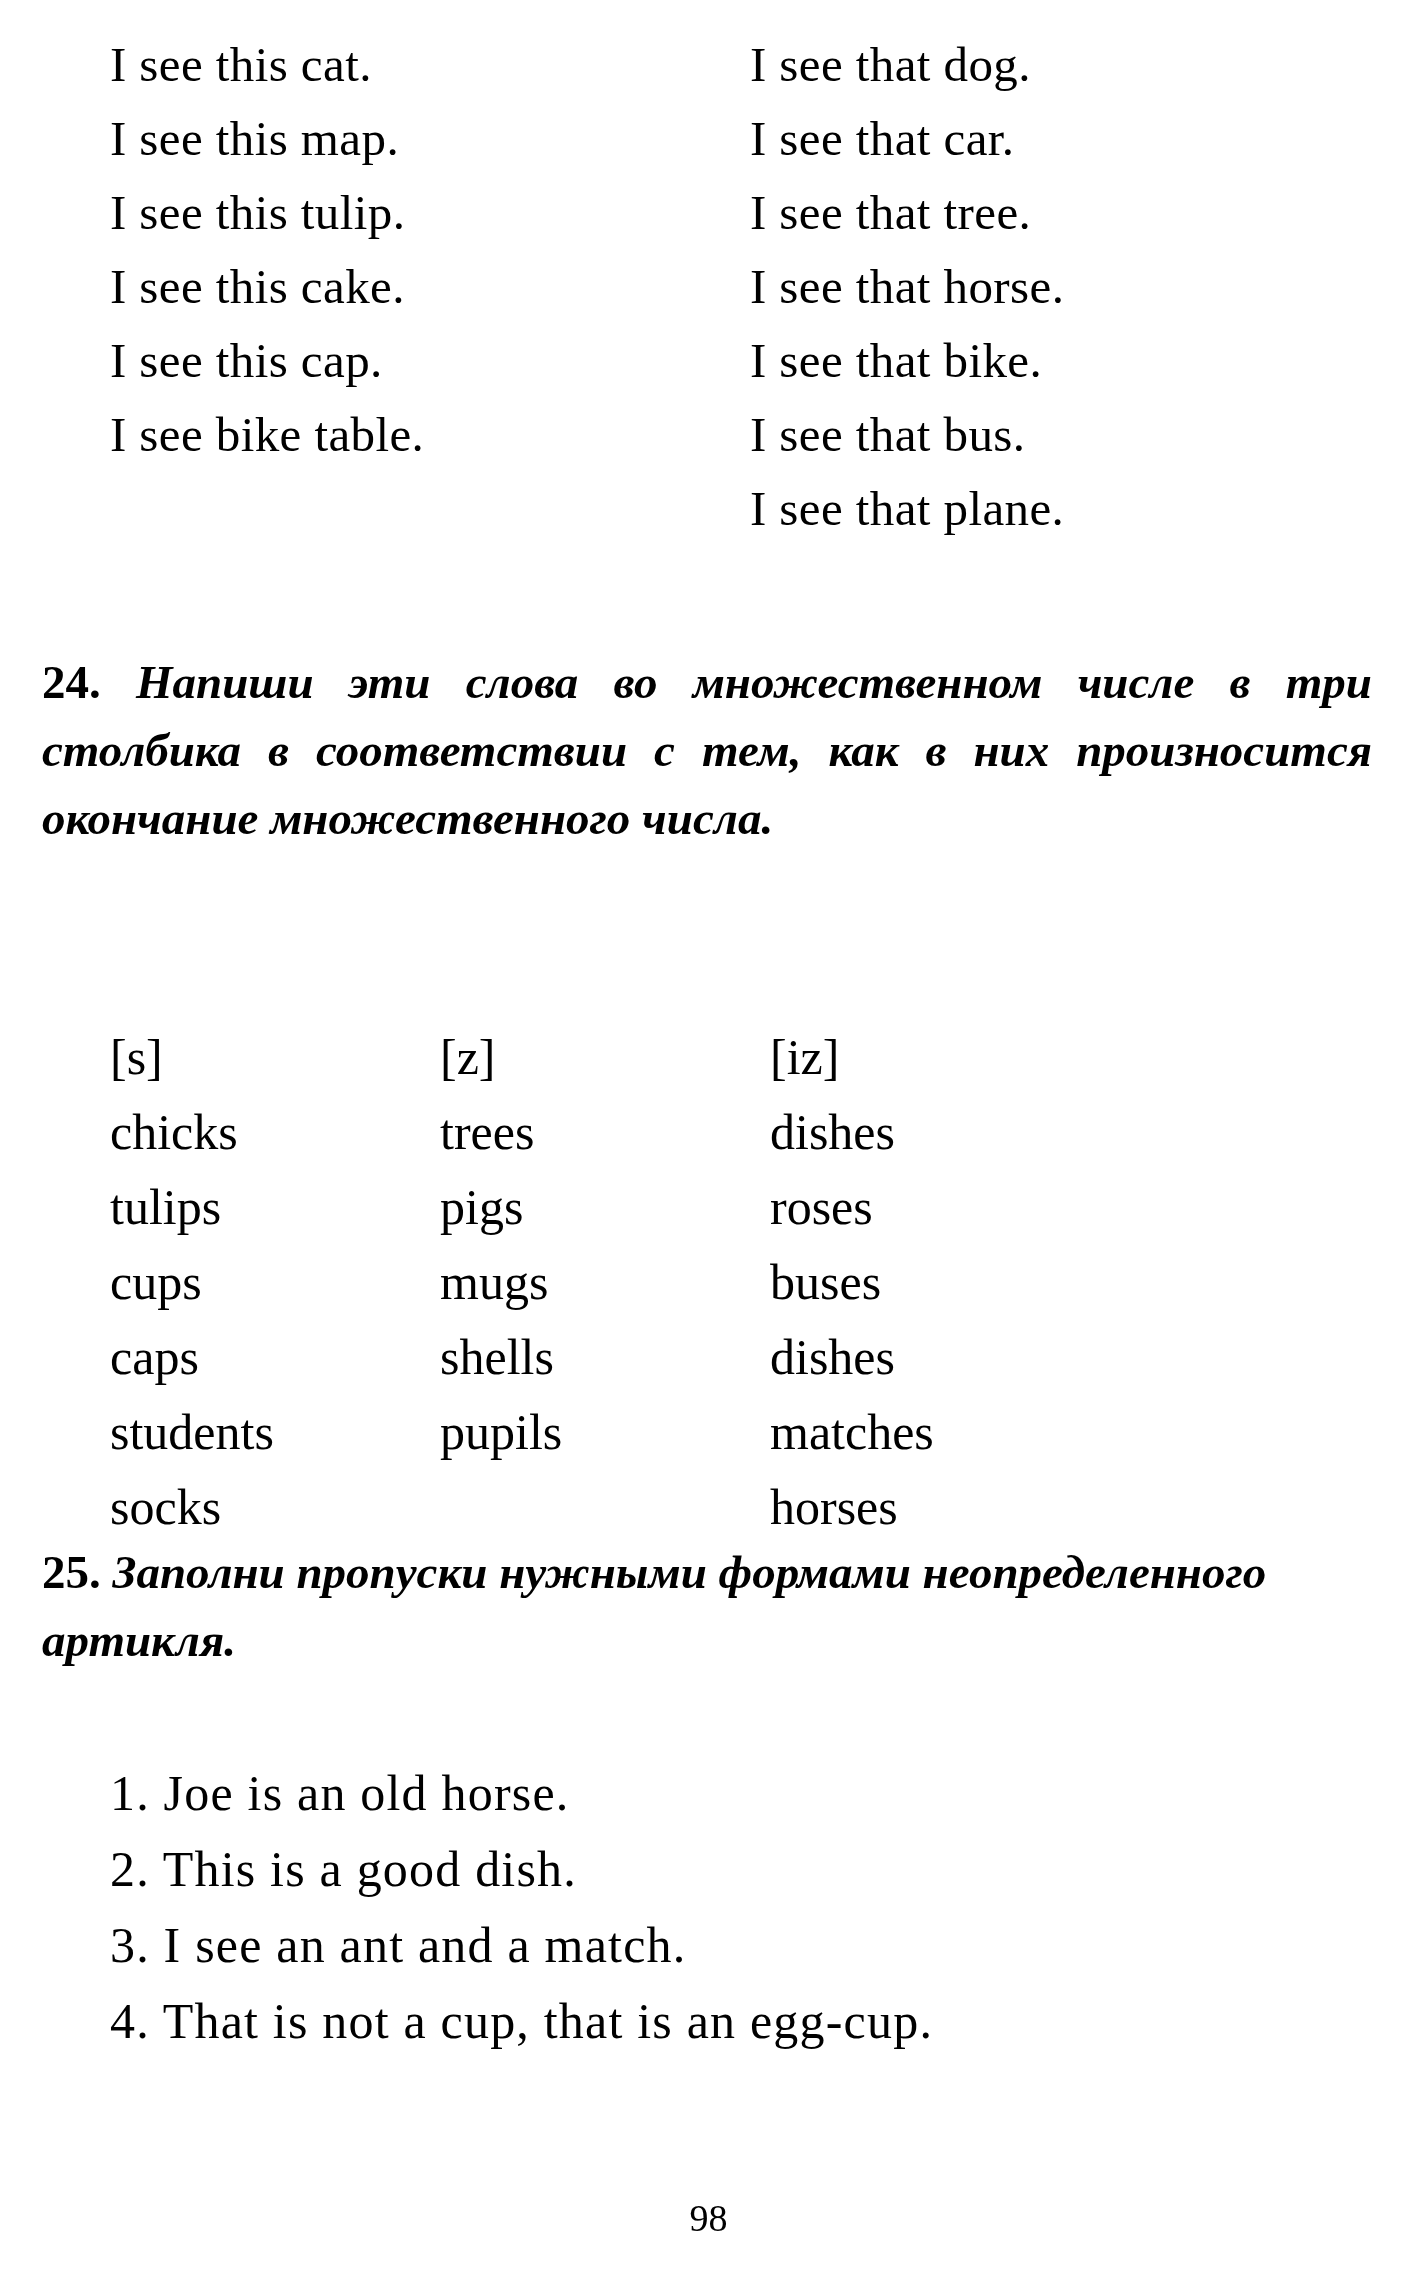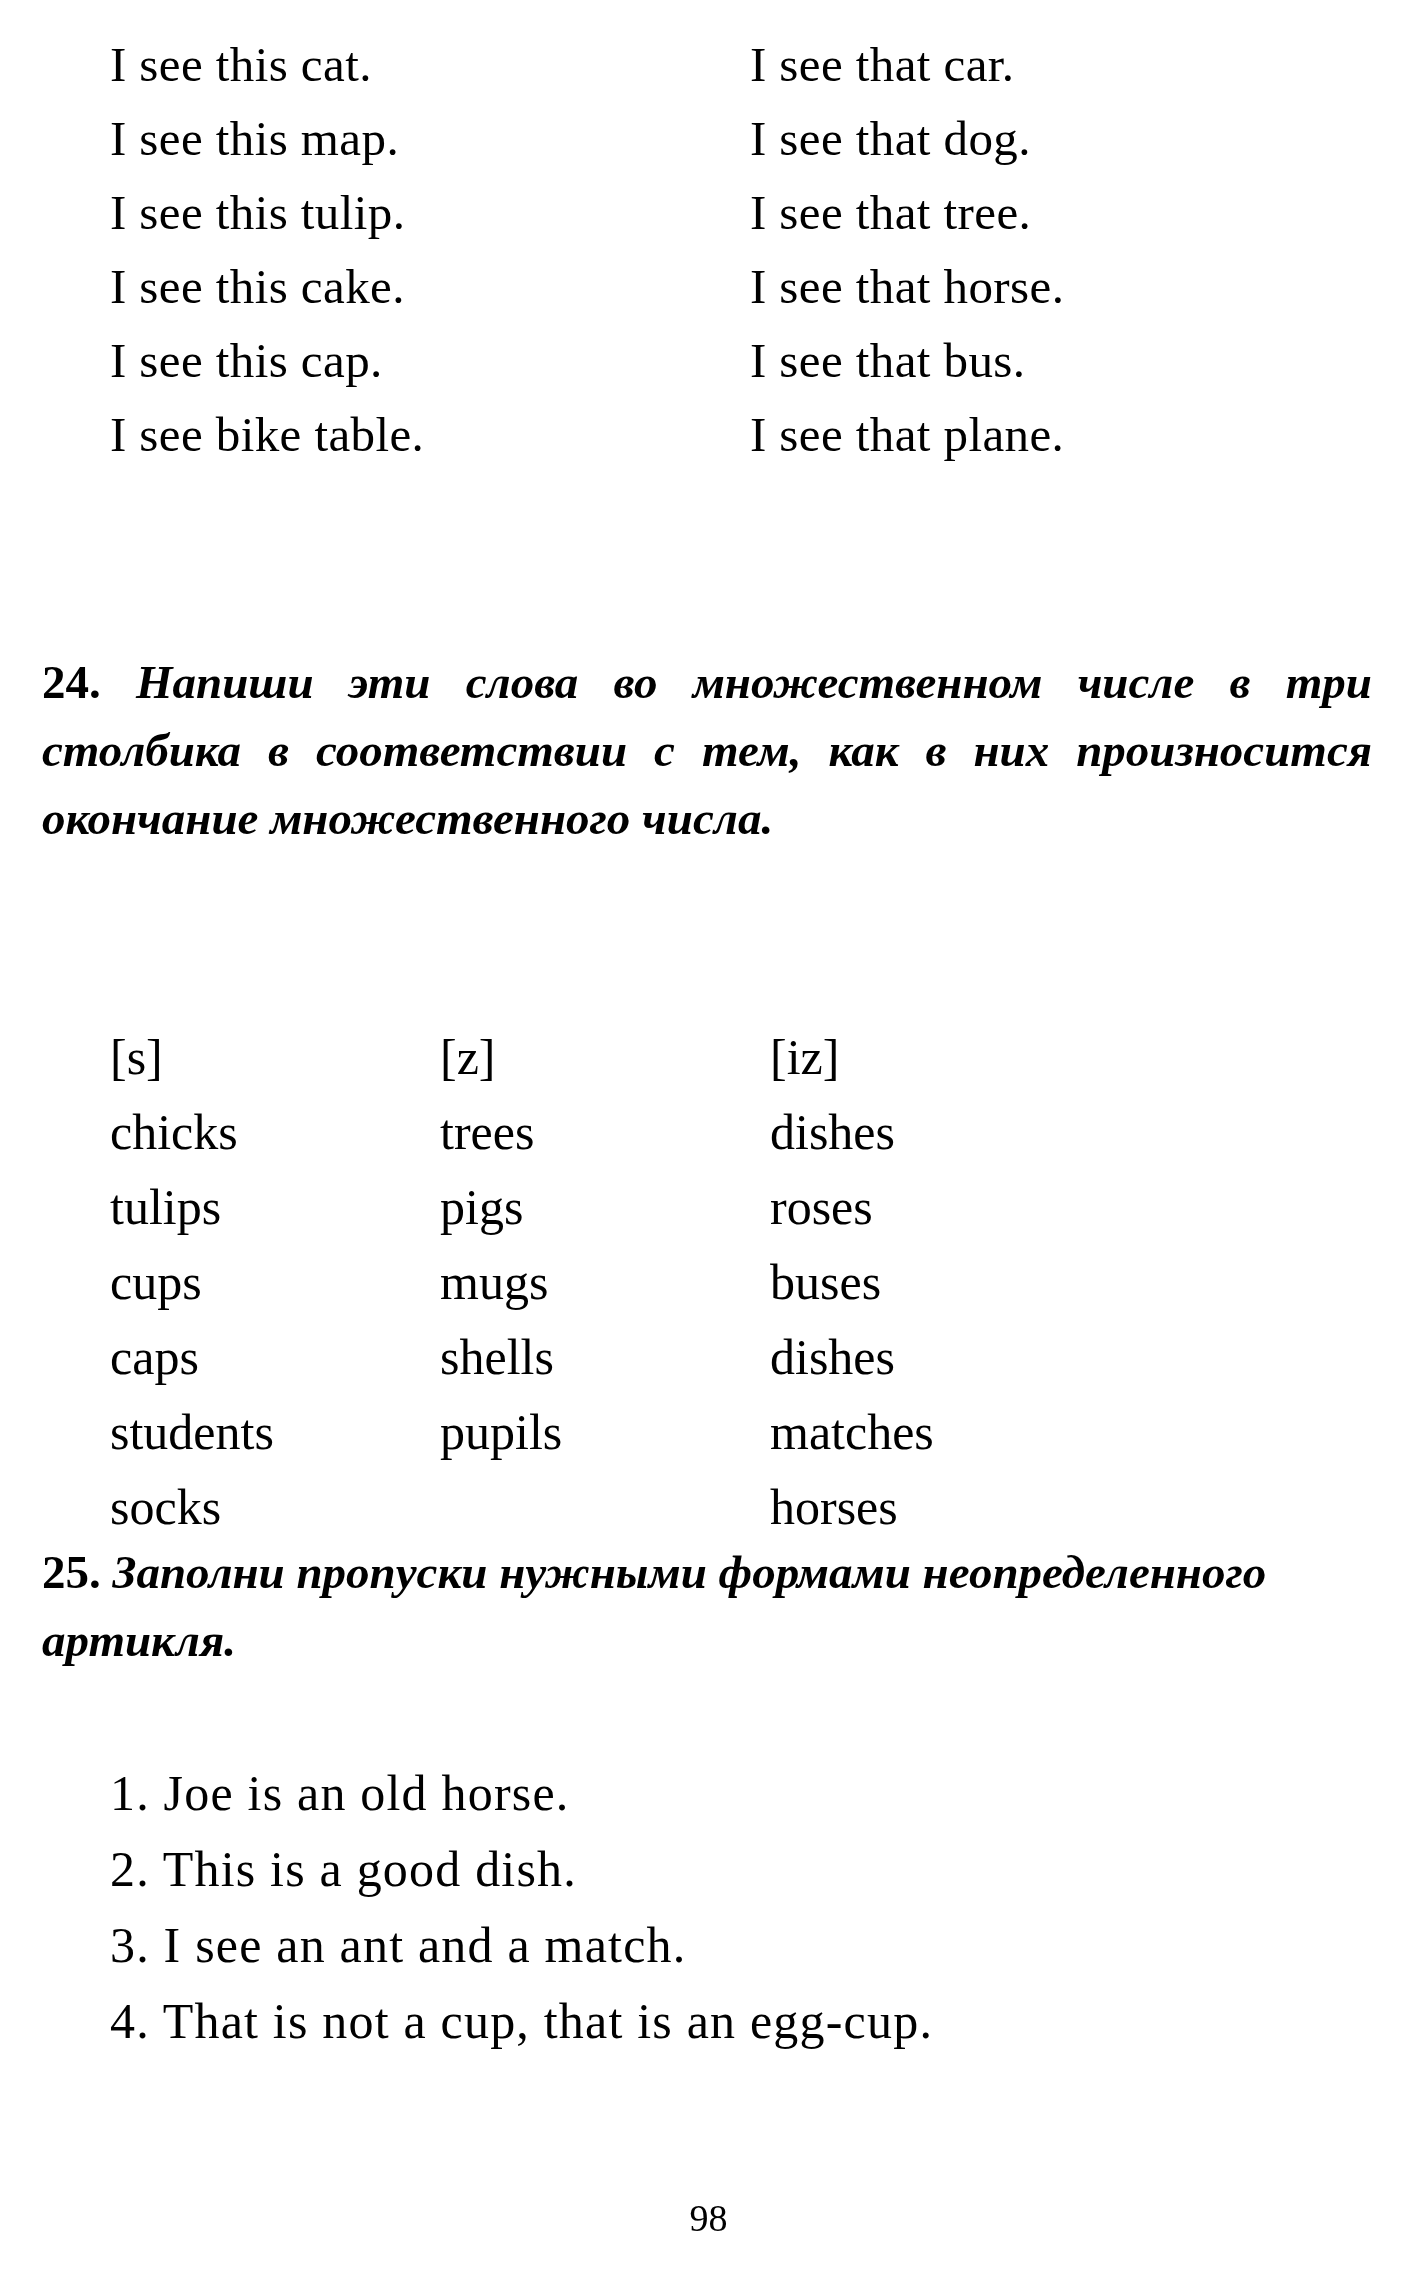--- a/index.html
+++ b/index.html
@@ -125,24 +125,25 @@
 
   <div class="sentences">
     <div class="sentences-col col-left">
       <div class="sentence-line">I see this cat.</div>
       <div class="sentence-line">I see this map.</div>
       <div class="sentence-line">I see this tulip.</div>
       <div class="sentence-line">I see this cake.</div>
       <div class="sentence-line">I see this cap.</div>
       <div class="sentence-line">I see bike table.</div>
     </div><div class="sentences-col col-right">
+      <div class="sentence-line">I see that dog.</div>
       <div class="sentence-line">I see that car.</div>
-      <div class="sentence-line">I see that dog.</div>
       <div class="sentence-line">I see that tree.</div>
       <div class="sentence-line">I see that horse.</div>
+      <div class="sentence-line">I see that bike.</div>
       <div class="sentence-line">I see that bus.</div>
       <div class="sentence-line">I see that plane.</div>
     </div>
   </div>
 
   <div class="task-block" id="task24">
     <div class="task-text">
       <span class="num">24.</span>
       <span>Напиши эти слова во множественном числе в три столбика в соответствии с тем, как в них произносится окончание множественного числа.</span>
     </div>

